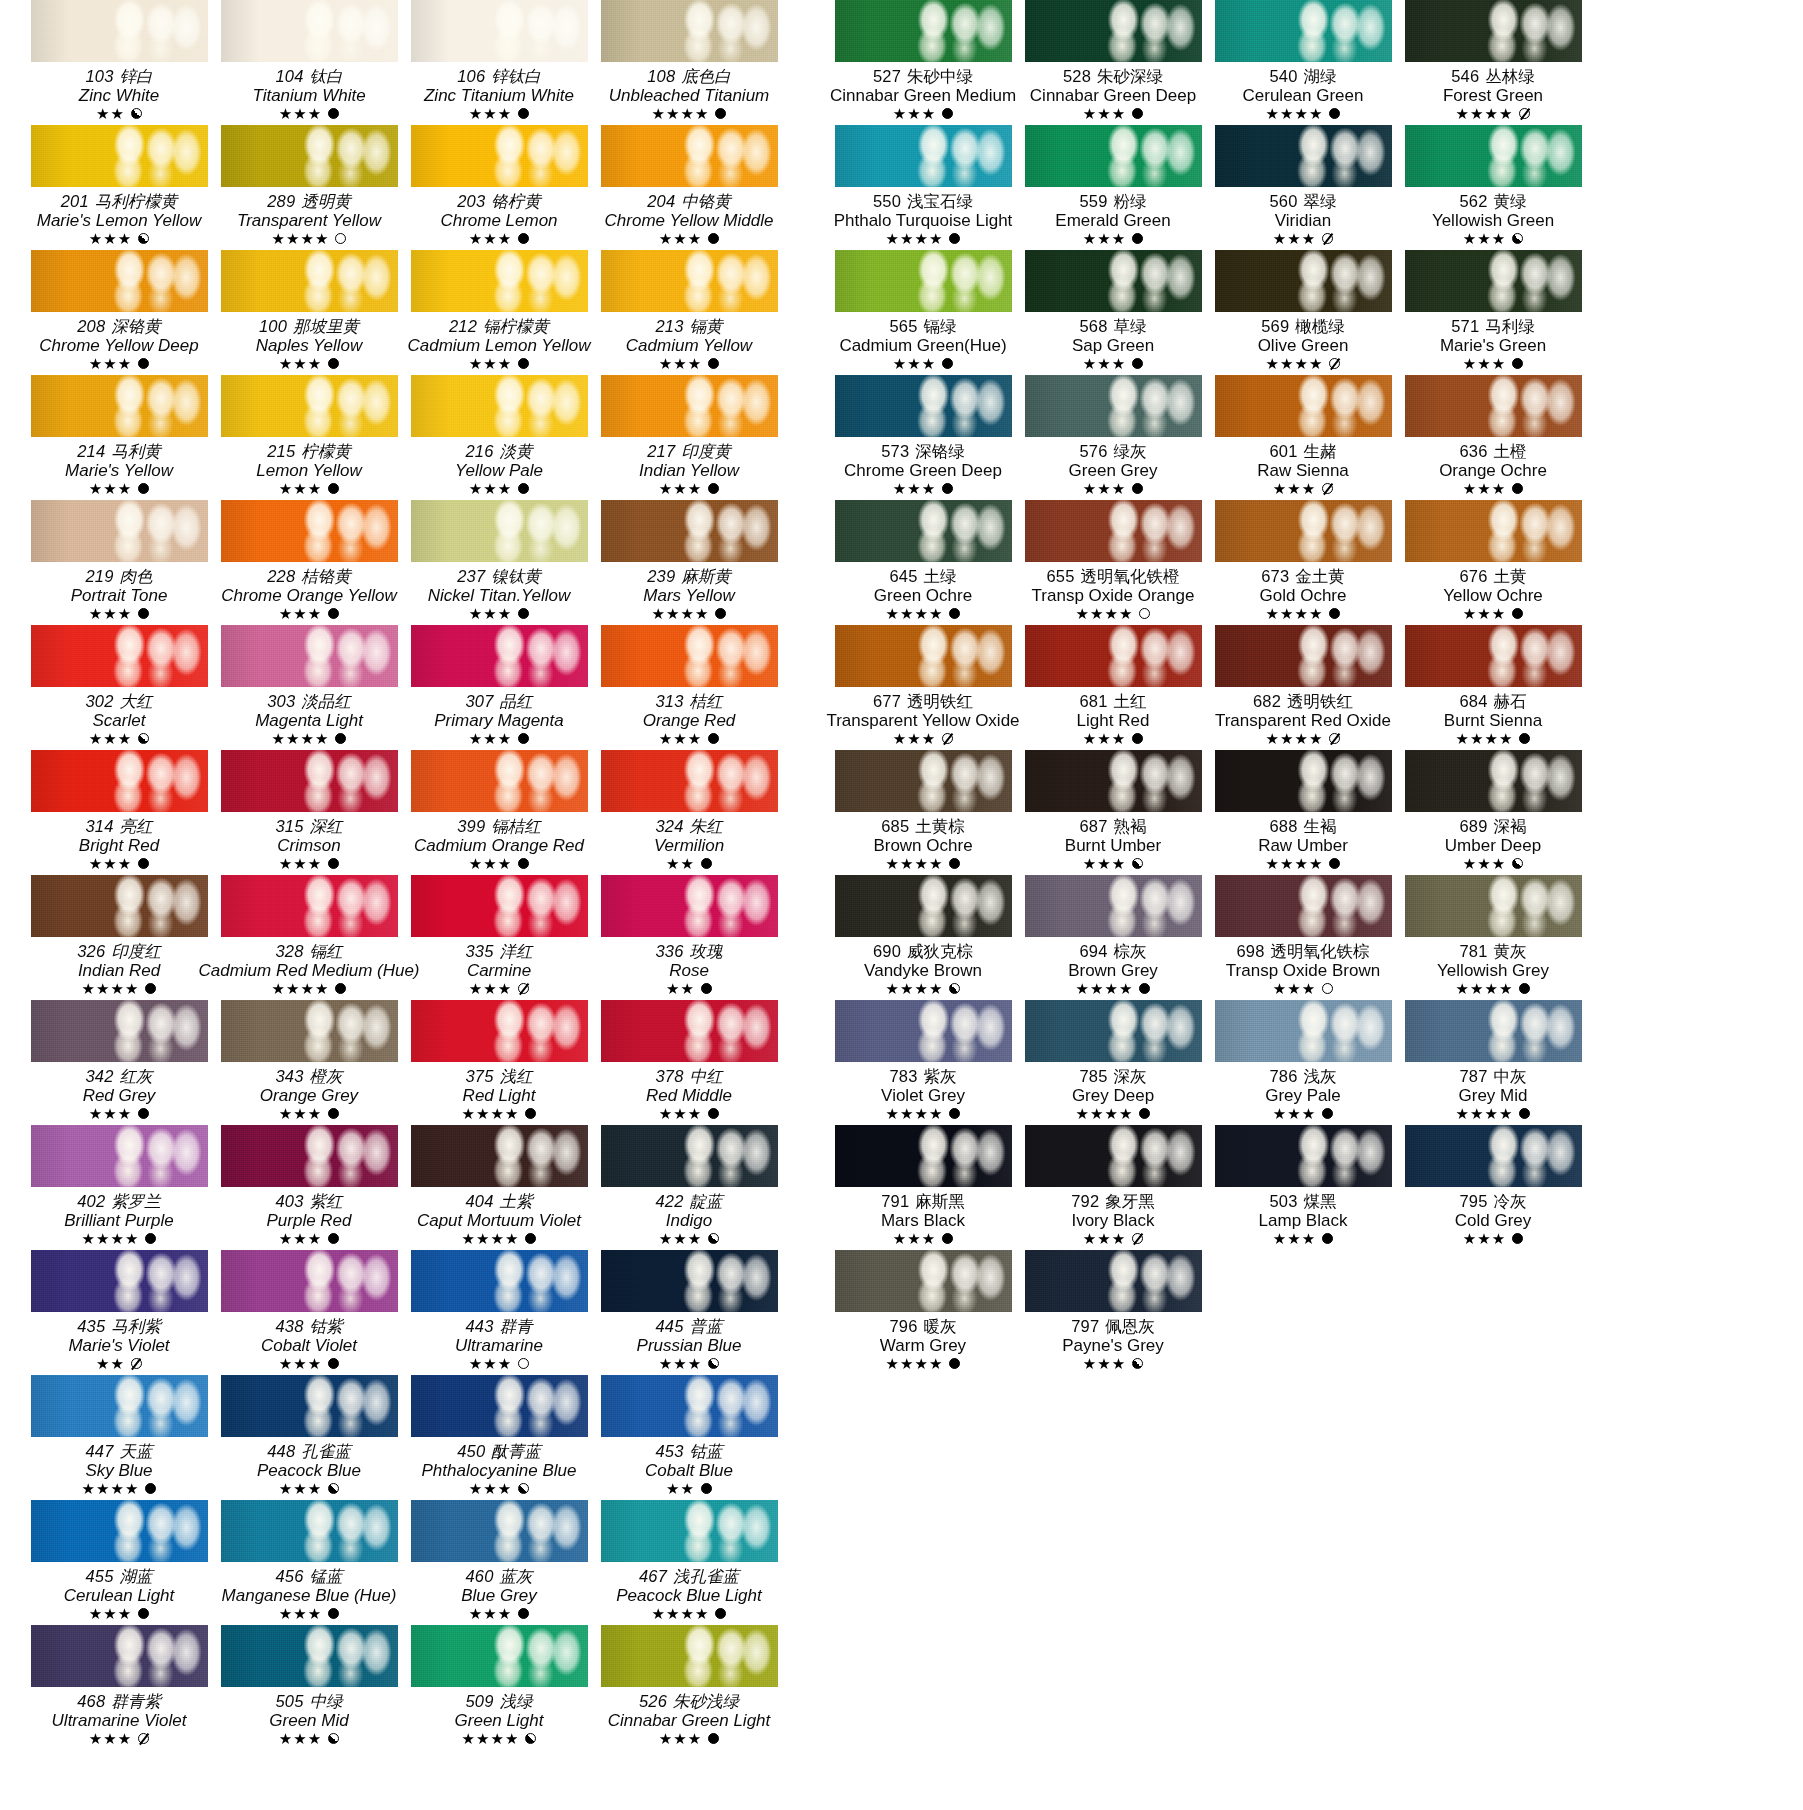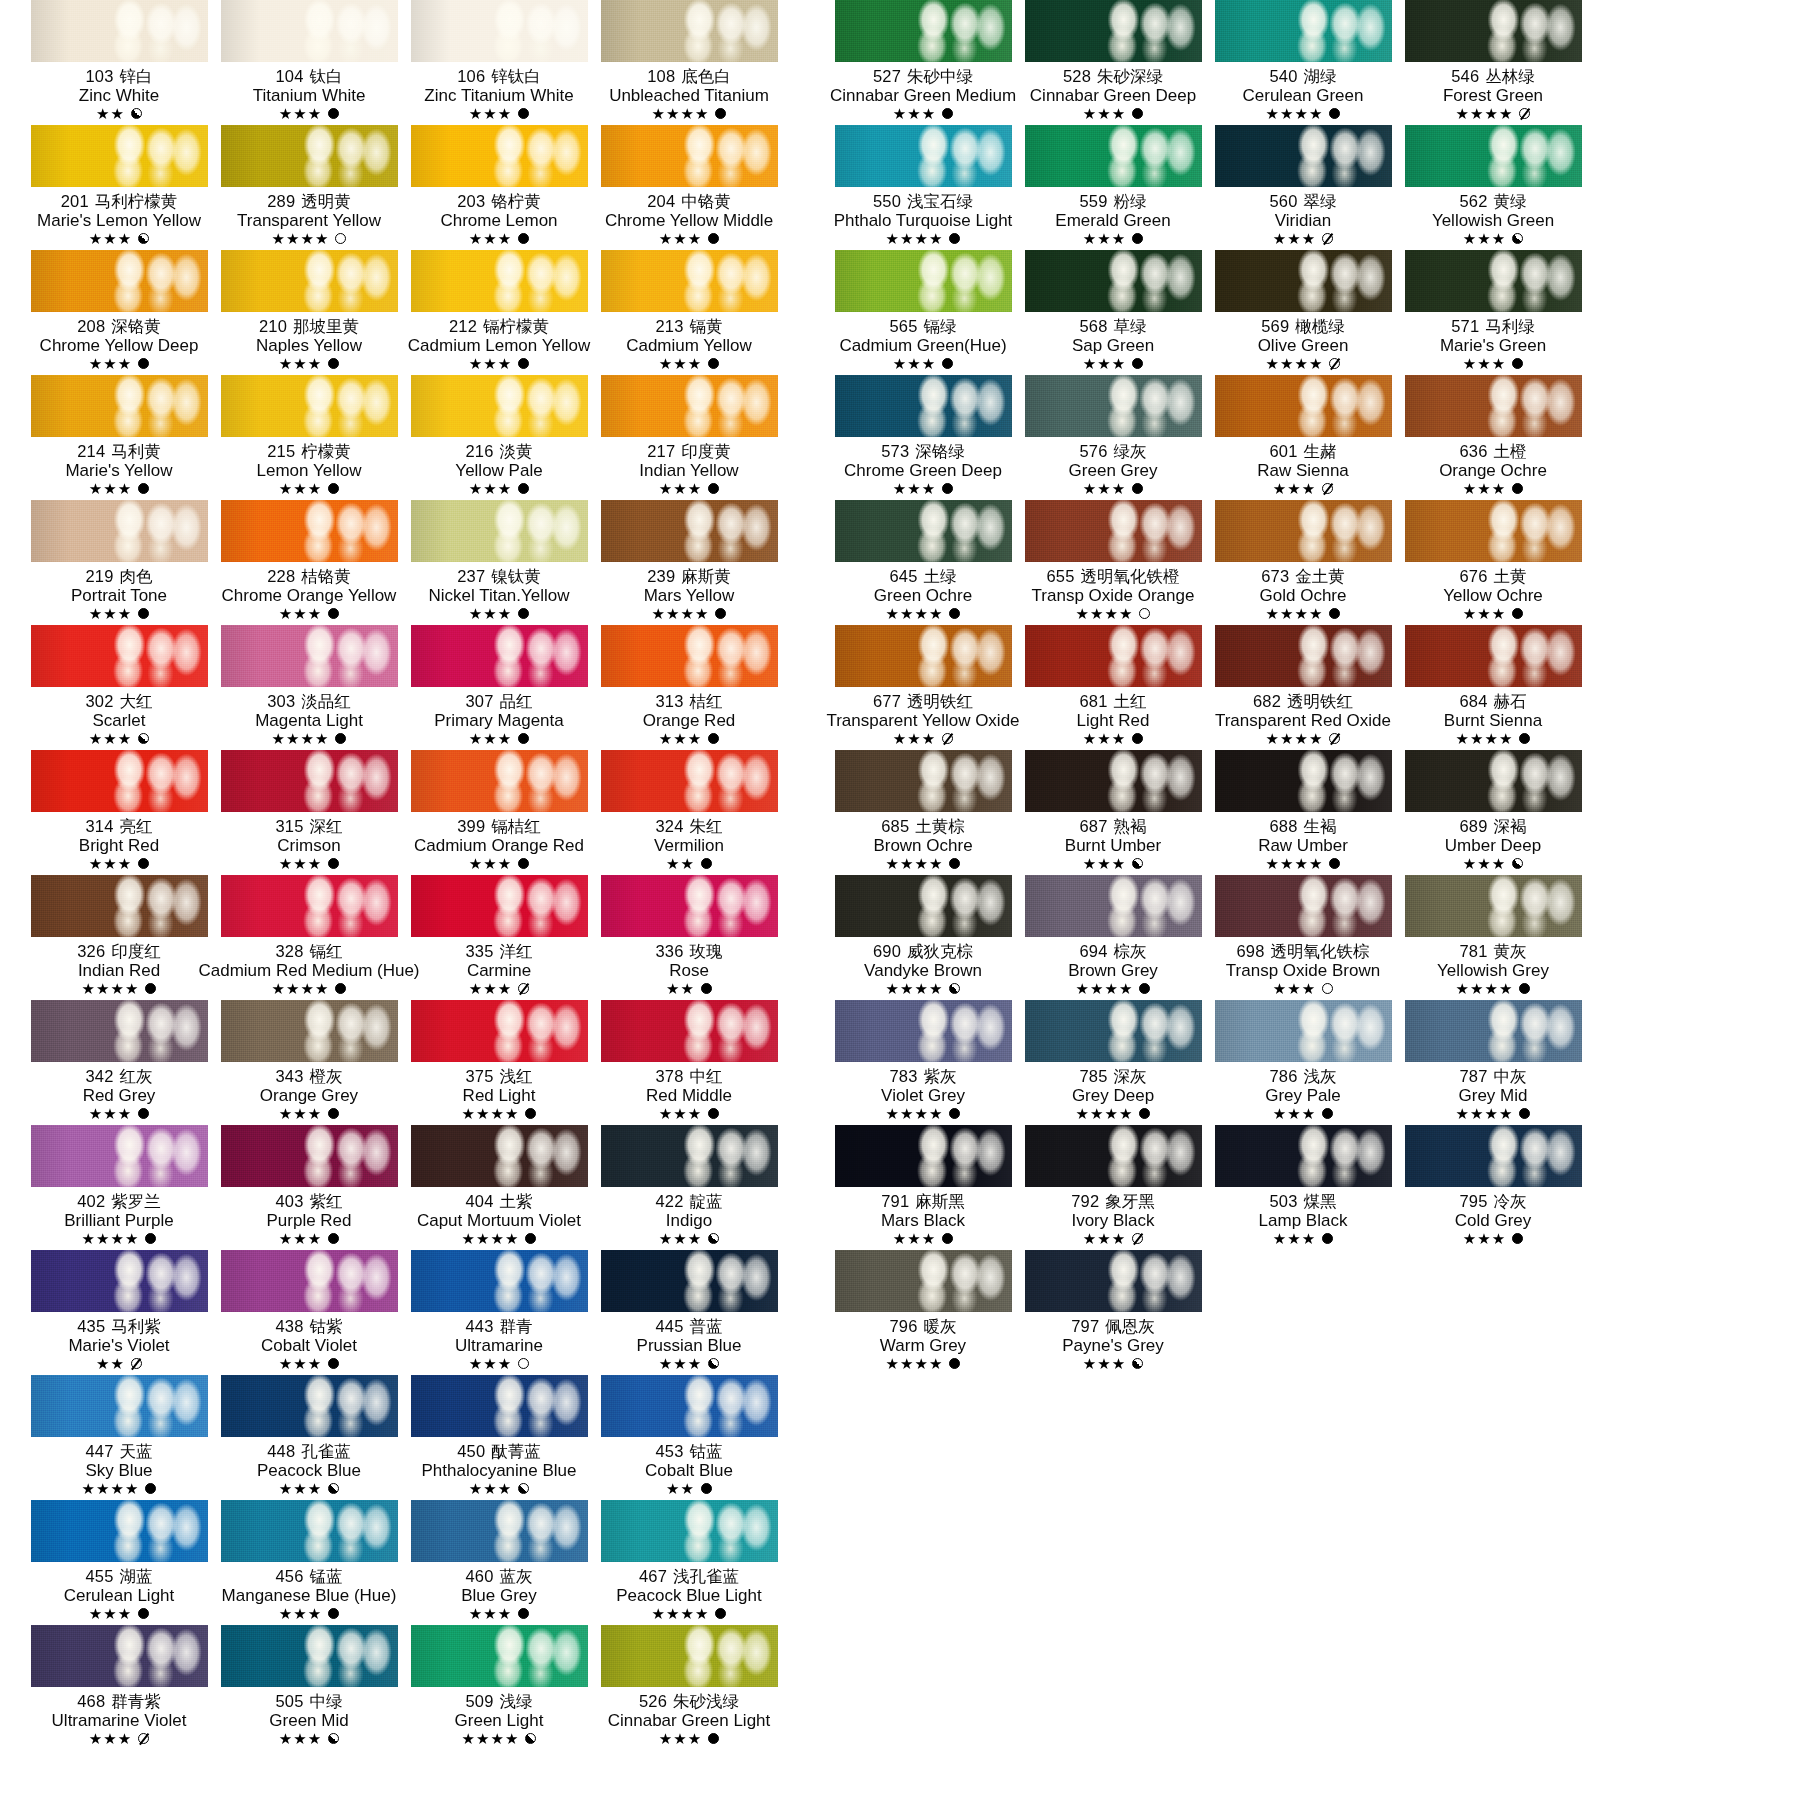--- a/index.html
+++ b/index.html
@@ -4,21 +4,21 @@
 <style>
   html,body{margin:0;padding:0;}
   body{
     width:1803px;height:1810px;
     background:#ffffff;
     font-family:"Liberation Sans","DejaVu Sans",sans-serif;
     overflow:hidden;
   }
   #sheet{position:relative;width:1803px;height:1810px;}
   .panel{position:absolute;top:0;display:flex;flex-wrap:wrap;align-content:flex-start;}
-  #panel-left{left:24px;width:760px;}
+  #panel-left{left:24px;width:760px;font-style:italic;}
   #panel-right{left:828px;width:760px;}
   .swatch-cell{
     width:190px;
     box-sizing:border-box;
     padding:0 1px;
     display:flex;
     flex-direction:column;
     align-items:center;
     margin-bottom:3px;
   }
@@ -259,21 +259,21 @@
         </div>
       </div>
       <div class="swatch-cell">
         <div class="chip" style="background-color: rgb(238, 187, 17);">
           <div class="stroke s1"></div>
           <div class="stroke s2"></div>
           <div class="stroke s3"></div>
           <div class="weave"></div>
           <div class="shade"></div>
         </div>
-        <div class="cn-line"><span class="code">210</span><span class="cn">那坡里黄</span></div>
+        <div class="cn-line"><span class="code">100</span><span class="cn">那坡里黄</span></div>
         <div class="en-line">Naples Yellow</div>
         <div class="rate-line">
           <span class="stars">★★★</span>
           <span class="op full"></span>
         </div>
       </div>
       <div class="swatch-cell">
         <div class="chip" style="background-color: rgb(247, 196, 17);">
           <div class="stroke s1"></div>
           <div class="stroke s2"></div>

